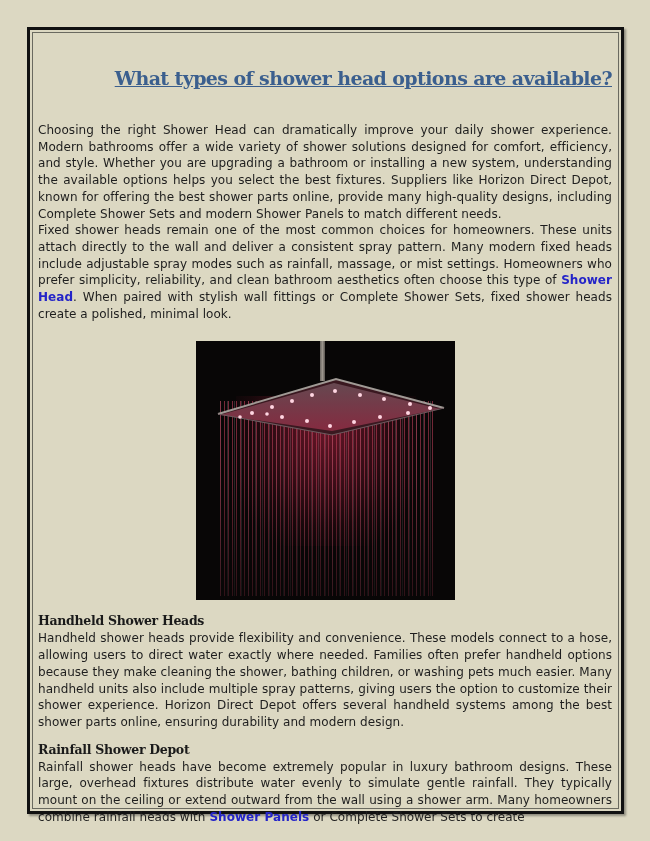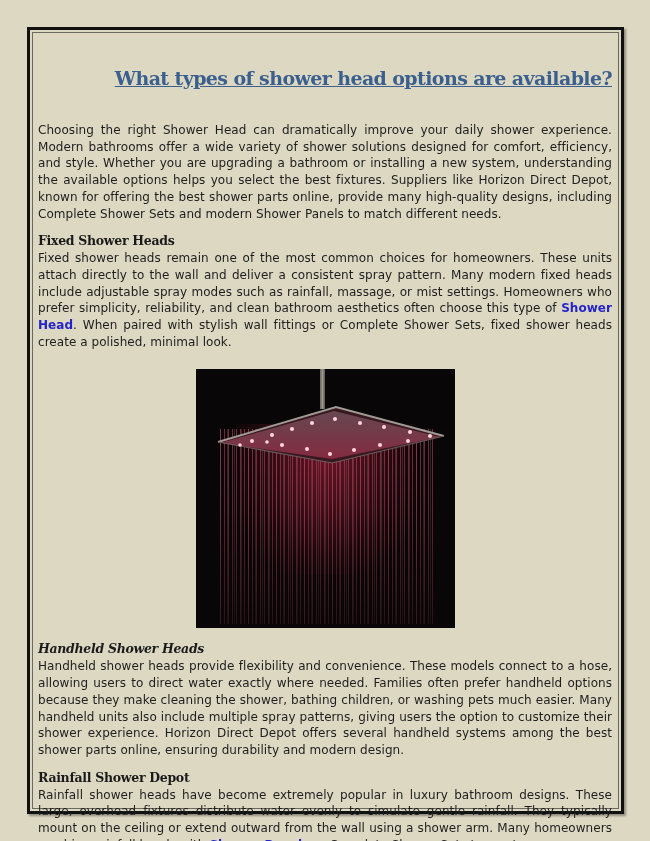--- a/index.html
+++ b/index.html
@@ -65,21 +65,21 @@
     }
     .section-heading {
       font-family: "DejaVu Serif", serif;
       font-weight: bold;
       font-size: 12.5px;
       color: #1a1a1a;
       margin: 0;
       letter-spacing: -0.3px;
     }
     .h-fixed { margin-top: 10px; line-height: 18px; }
-    .h-handheld { margin-top: 12px; line-height: 18px; font-style: italic; }
+    .h-handheld { margin-top: 12px; line-height: 18px; }
     .h-rainfall { margin-top: 10px; line-height: 18px; }
     .link {
       color: #2424c8;
       font-weight: bold;
     }
     .figure {
       width: 259px;
       height: 259px;
       margin: 19px auto 0 auto;
       position: relative;
@@ -135,21 +135,20 @@
 
 <div class="page-frame">
   <div class="page-frame-inner"></div>
 </div>
 
 <div class="content">
   <h1 class="title">What types of shower head options are available?</h1>
 
   <p class="para intro">Choosing the right Shower Head can dramatically improve your daily shower experience. Modern bathrooms offer a wide variety of shower solutions designed for comfort, efficiency, and style. Whether you are upgrading a bathroom or installing a new system, understanding the available options helps you select the best fixtures. Suppliers like Horizon Direct Depot, known for offering the best shower parts online, provide many high-quality designs, including Complete Shower Sets and modern Shower Panels to match different needs.</p>
 
-  <h2 class="section-heading h-fixed">Fixed Shower Heads</h2>
   <p class="para"><span>Fixed shower heads remain one of the most common choices for homeowners. These units attach directly to the wall and deliver a consistent spray pattern. Many modern fixed heads include adjustable spray modes such as rainfall, massage, or mist settings. Homeowners who prefer simplicity, reliability, and clean bathroom aesthetics often choose this type of </span><a class="link">Shower Head</a><span>. When paired with stylish wall fittings or Complete Shower Sets, fixed shower heads create a polished, minimal look.</span></p>
 
   <div class="figure">
     <div class="pipe"></div>
     <div class="rain-glow"></div>
     <div class="rain"></div>
     <svg class="showerhead" viewBox="0 0 236 60" width="236" height="60">
       <defs>
         <linearGradient id="plate" x1="0" y1="0" x2="0" y2="1">
           <stop offset="0" stop-color="#8a6f78"></stop>

